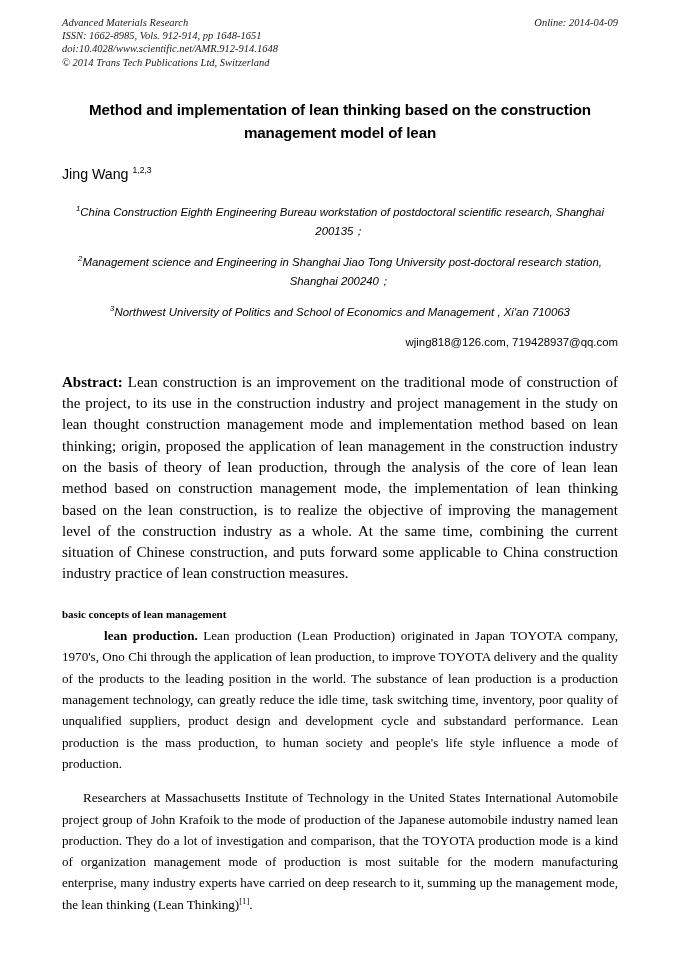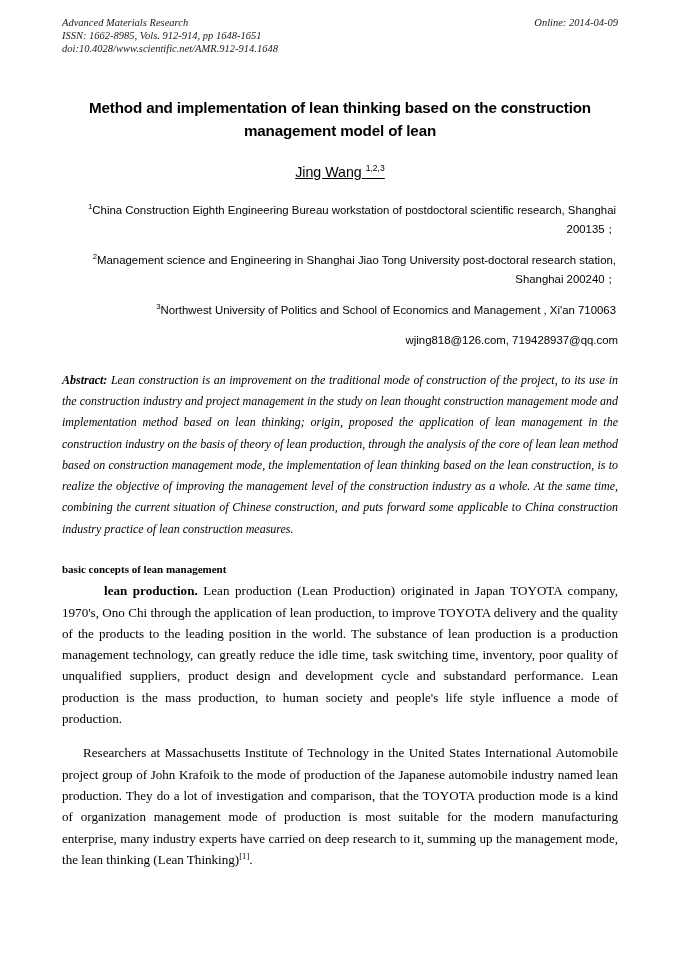--- a/index.html
+++ b/index.html
@@ -49,55 +49,54 @@
     position: absolute;
     right: 0;
     top: 0;
     font-style: italic;
     font-size: 10.5px;
     white-space: nowrap;
   }
 
   
   .paper-title {
-    margin-top: 40px;
+    margin-top: 29px;
     font-family: "Liberation Sans", "DejaVu Sans", sans-serif;
     font-weight: bold;
     font-size: 15.2px;
     line-height: 23px;
     text-align: center;
     letter-spacing: -0.15px;
   }
 
   
   .author-line {
     margin-top: 21px;
     font-family: "Liberation Sans", "DejaVu Sans", sans-serif;
     font-size: 14.2px;
     line-height: 18px;
-    text-align: center;
-    text-decoration: underline;
   }
   .author-line sup {
     font-size: 8.6px;
     vertical-align: super;
     line-height: 0;
   }
 
   
   .affiliations {
     margin-top: 20px;
     font-family: "Liberation Sans", "DejaVu Sans", sans-serif;
     font-size: 11.4px;
     line-height: 19.5px;
   }
   .affiliation {
-    text-align: right;
+    text-align: center;
     margin-bottom: 11px;
     padding: 0 2px;
+    font-style: italic;
   }
   .affiliation sup {
     font-size: 7.8px;
     vertical-align: super;
     line-height: 0;
   }
   .email-line {
     text-align: right;
     font-family: "Liberation Sans", "DejaVu Sans", sans-serif;
     font-size: 11.4px;
@@ -115,24 +114,23 @@
   }
   .keywords-block .kw-label {
     font-weight: bold;
     letter-spacing: 0.6px;
   }
 
   
   .abstract-block {
     margin-top: 19px;
     font-family: "Liberation Serif", "DejaVu Serif", serif;
-    font-size: 12px;
+    font-size: 15px;
     line-height: 21.3px;
     text-align: justify;
-    font-style: italic;
   }
   .abstract-block .abs-label {
     font-weight: bold;
   }
 
   
   .section-heading {
     margin-top: 19px;
     font-family: "Liberation Serif", "DejaVu Serif", serif;
     font-weight: bold;
@@ -169,20 +167,21 @@
 </head>
 <body>
 
 <div class="page">
   <div class="content">
 
     <div class="journal-header">
       <span class="hdr-line">Advanced Materials Research</span>
       <span class="hdr-line">ISSN: 1662-8985, Vols. 912-914, pp 1648-1651</span>
       <span class="hdr-line">doi:10.4028/www.scientific.net/AMR.912-914.1648</span>
+      <span class="hdr-line">© 2014 Trans Tech Publications Ltd, Switzerland</span>
       <span class="online-date">Online: 2014-04-09</span>
     </div>
 
     <h1 class="paper-title">Method and implementation of lean thinking based on the construction management model of lean</h1>
 
     <div class="author-line">
       <span>Jing Wang</span><span>&nbsp;</span><sup>1,2,3</sup>
     </div>
 
     <div class="affiliations">

